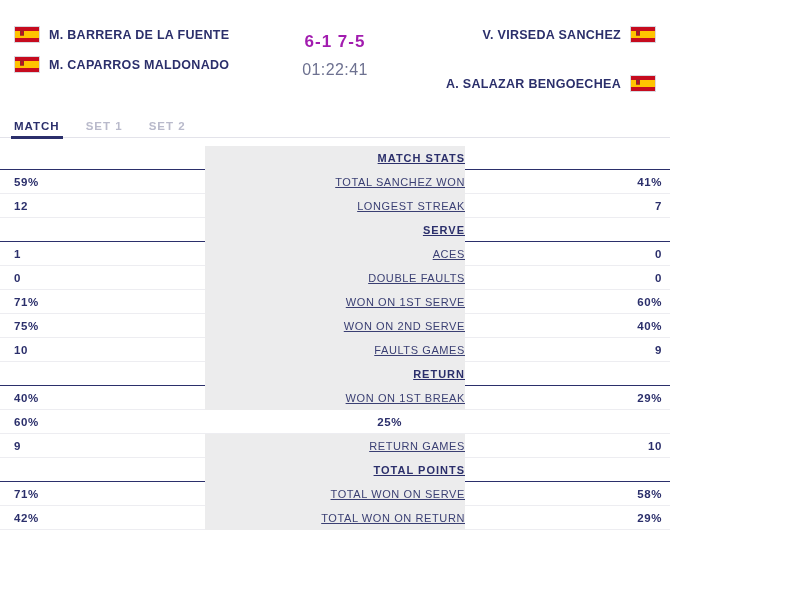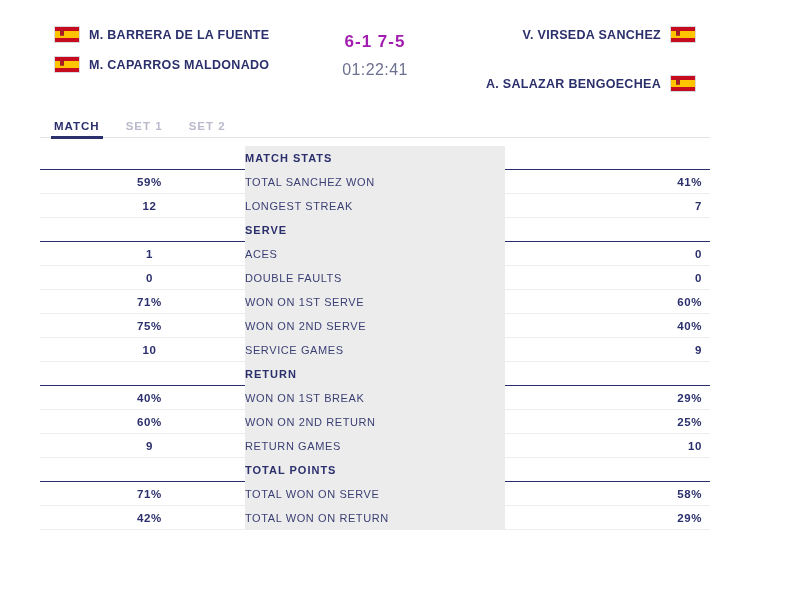--- a/index.html
+++ b/index.html
@@ -9,21 +9,20 @@
     background: #ffffff;
     font-family: "Liberation Sans", sans-serif;
     color: #2b2f6b;
     overflow: hidden;
   }
   .page {
     position: relative;
     width: 670px;
     height: 601px;
     background: #fff;
-    margin-left: 40px;
   }
 
   
   .header {
     display: flex;
     align-items: flex-start;
     padding: 18px 14px 6px 14px;
     height: 100px;
   }
   .team {
@@ -134,29 +133,30 @@
     font-size: 11px;
     letter-spacing: 0.6px;
   }
   .row .left-val,
   .row .right-val {
     width: 205px;
     font-weight: bold;
     color: #2b2f6b;
     font-size: 11.5px;
   }
-  .row .left-val { padding-left: 14px; text-align: center; }
+  .row .left-val { padding-left: 14px; text-align: left; }
   .row .right-val { padding-right: 8px; text-align: right; }
   .row .label {
     flex: 1;
-    text-align: left;
+    text-align: right;
     background: #ececed;
     height: 24px;
     line-height: 24px;
     color: #2b2f6b;
+    text-decoration: underline;
   }
   .row.section .label {
     font-weight: bold;
     letter-spacing: 1px;
   }
   .row.section {
     border-bottom: 1px solid #2b2f6b;
   }
   .row.section.first {
     border-top: none;
@@ -258,36 +258,35 @@
         <div class="label">WON ON 1ST SERVE</div>
         <div class="right-val">60%</div>
       </div>
       <div class="row data">
         <div class="left-val">75%</div>
         <div class="label">WON ON 2ND SERVE</div>
         <div class="right-val">40%</div>
       </div>
       <div class="row data">
         <div class="left-val">10</div>
-        <div class="label">SERVICE GAMES</div>
+        <div class="label">FAULTS GAMES</div>
         <div class="right-val">9</div>
       </div>
       <div class="row section">
         <div class="left-val"></div>
         <div class="label">RETURN</div>
         <div class="right-val"></div>
       </div>
       <div class="row data">
         <div class="left-val">40%</div>
         <div class="label">WON ON 1ST BREAK</div>
         <div class="right-val">29%</div>
       </div>
       <div class="row data">
         <div class="left-val">60%</div>
-        <div class="label">WON ON 2ND RETURN</div>
         <div class="right-val">25%</div>
       </div>
       <div class="row data">
         <div class="left-val">9</div>
         <div class="label">RETURN GAMES</div>
         <div class="right-val">10</div>
       </div>
       <div class="row section">
         <div class="left-val"></div>
         <div class="label">TOTAL POINTS</div>

